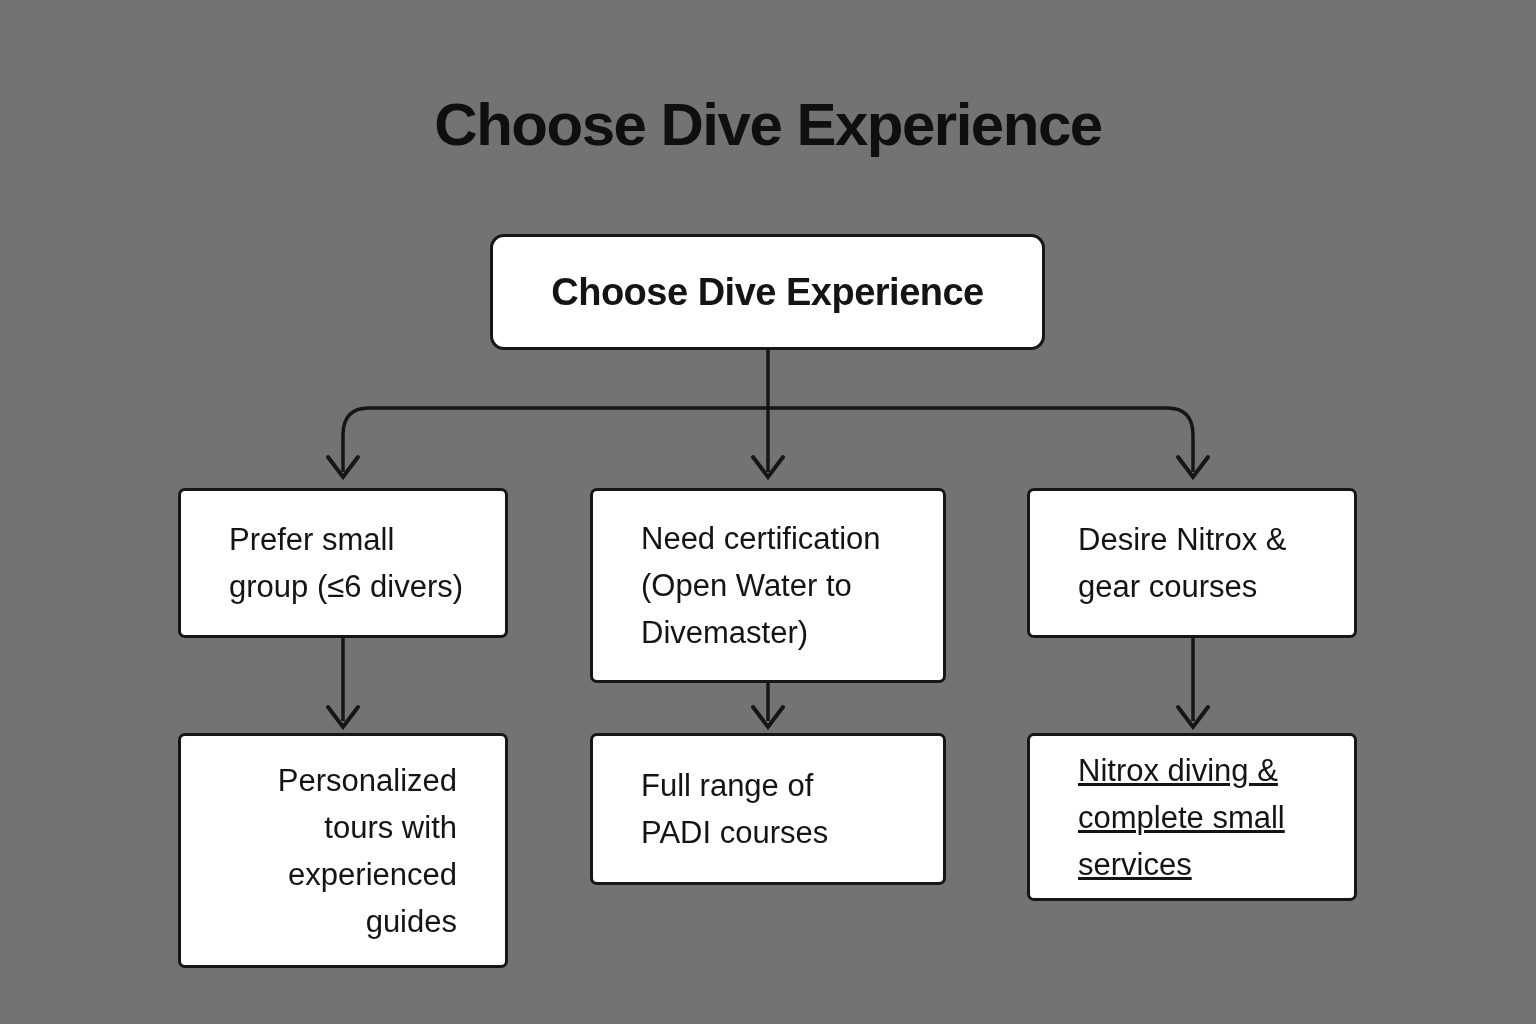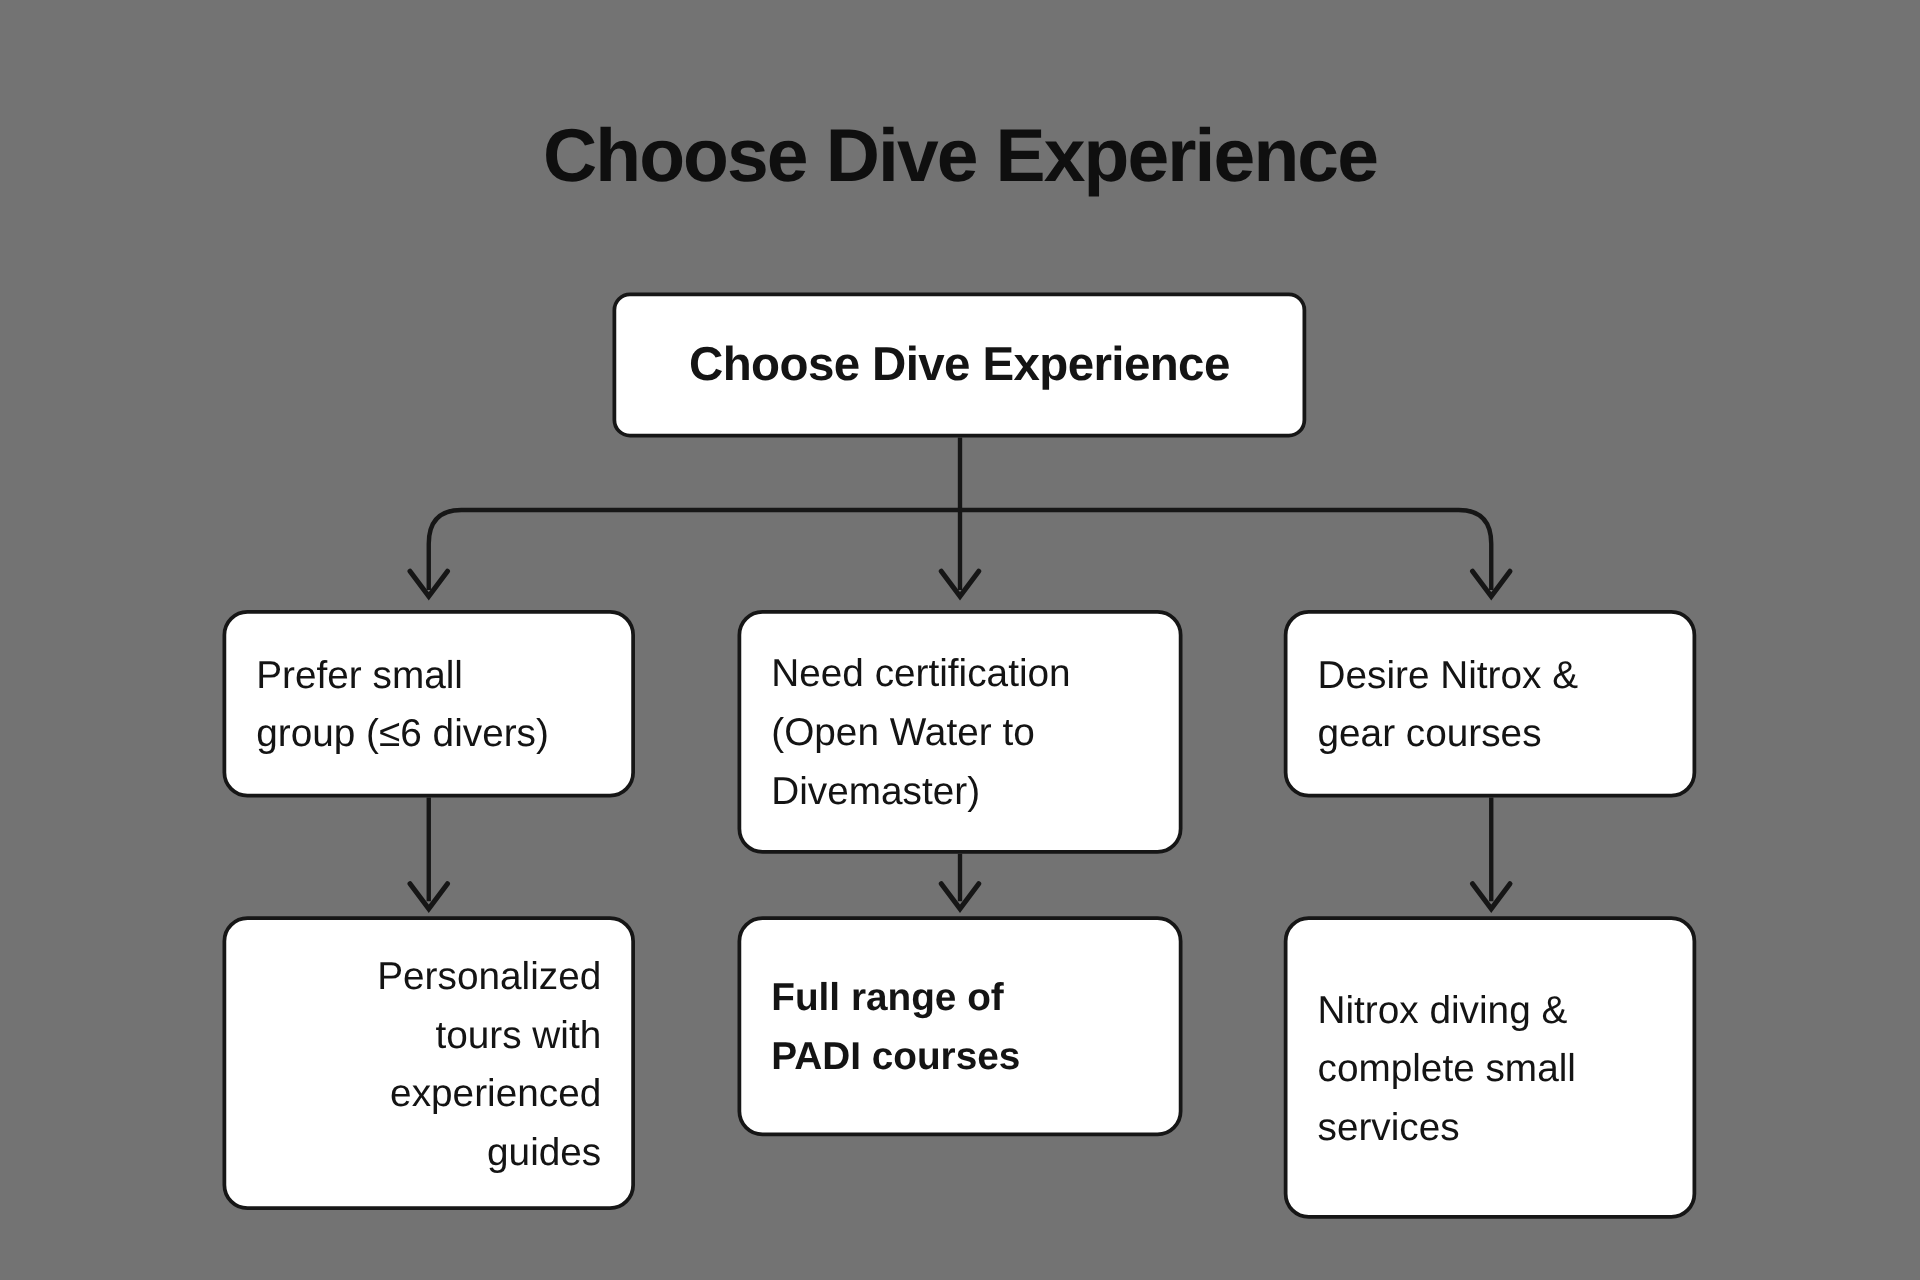--- a/index.html
+++ b/index.html
@@ -26,45 +26,45 @@
     font-size: 60px;
     font-weight: 700;
     letter-spacing: -1.5px;
     color: #0f0f0f;
   }
   .node {
     position: absolute;
     box-sizing: border-box;
     background: #ffffff;
     border: 3.5px solid #161616;
-    border-radius: 20px;
+    border-radius: 7px;
     display: flex;
     flex-direction: column;
     justify-content: center;
-    padding: 0 24px;
+    padding: 0 48px;
     font-size: 31px;
     line-height: 47px;
     color: #141414;
   }
   .node .ln { white-space: nowrap; }
   .node.root {
     border-radius: 14px;
     align-items: center;
     font-size: 38px;
     font-weight: 700;
     letter-spacing: -0.5px;
     padding: 0;
   }
   #root-node      { left: 490px;  top: 234px; width: 555px; height: 116px; }
   #cond-left      { left: 178px;  top: 488px; width: 330px; height: 150px; }
   #cond-center    { left: 590px;  top: 488px; width: 356px; height: 195px; }
   #cond-right     { left: 1027px; top: 488px; width: 330px; height: 150px; }
   #out-left       { left: 178px;  top: 733px; width: 330px; height: 235px; text-align: right; }
-  #out-center     { left: 590px;  top: 733px; width: 356px; height: 176px; font-weight: bold; }
-  #out-right      { left: 1027px; top: 733px; width: 330px; height: 242px; }
+  #out-center     { left: 590px;  top: 733px; width: 356px; height: 152px; }
+  #out-right      { left: 1027px; top: 733px; width: 330px; height: 168px; text-decoration: underline; }
   .connector-layer {
     position: absolute;
     top: 0; left: 0;
     width: 1536px;
     height: 1024px;
     pointer-events: none;
   }
   .connector-layer path {
     stroke: #161616;
     fill: none;

